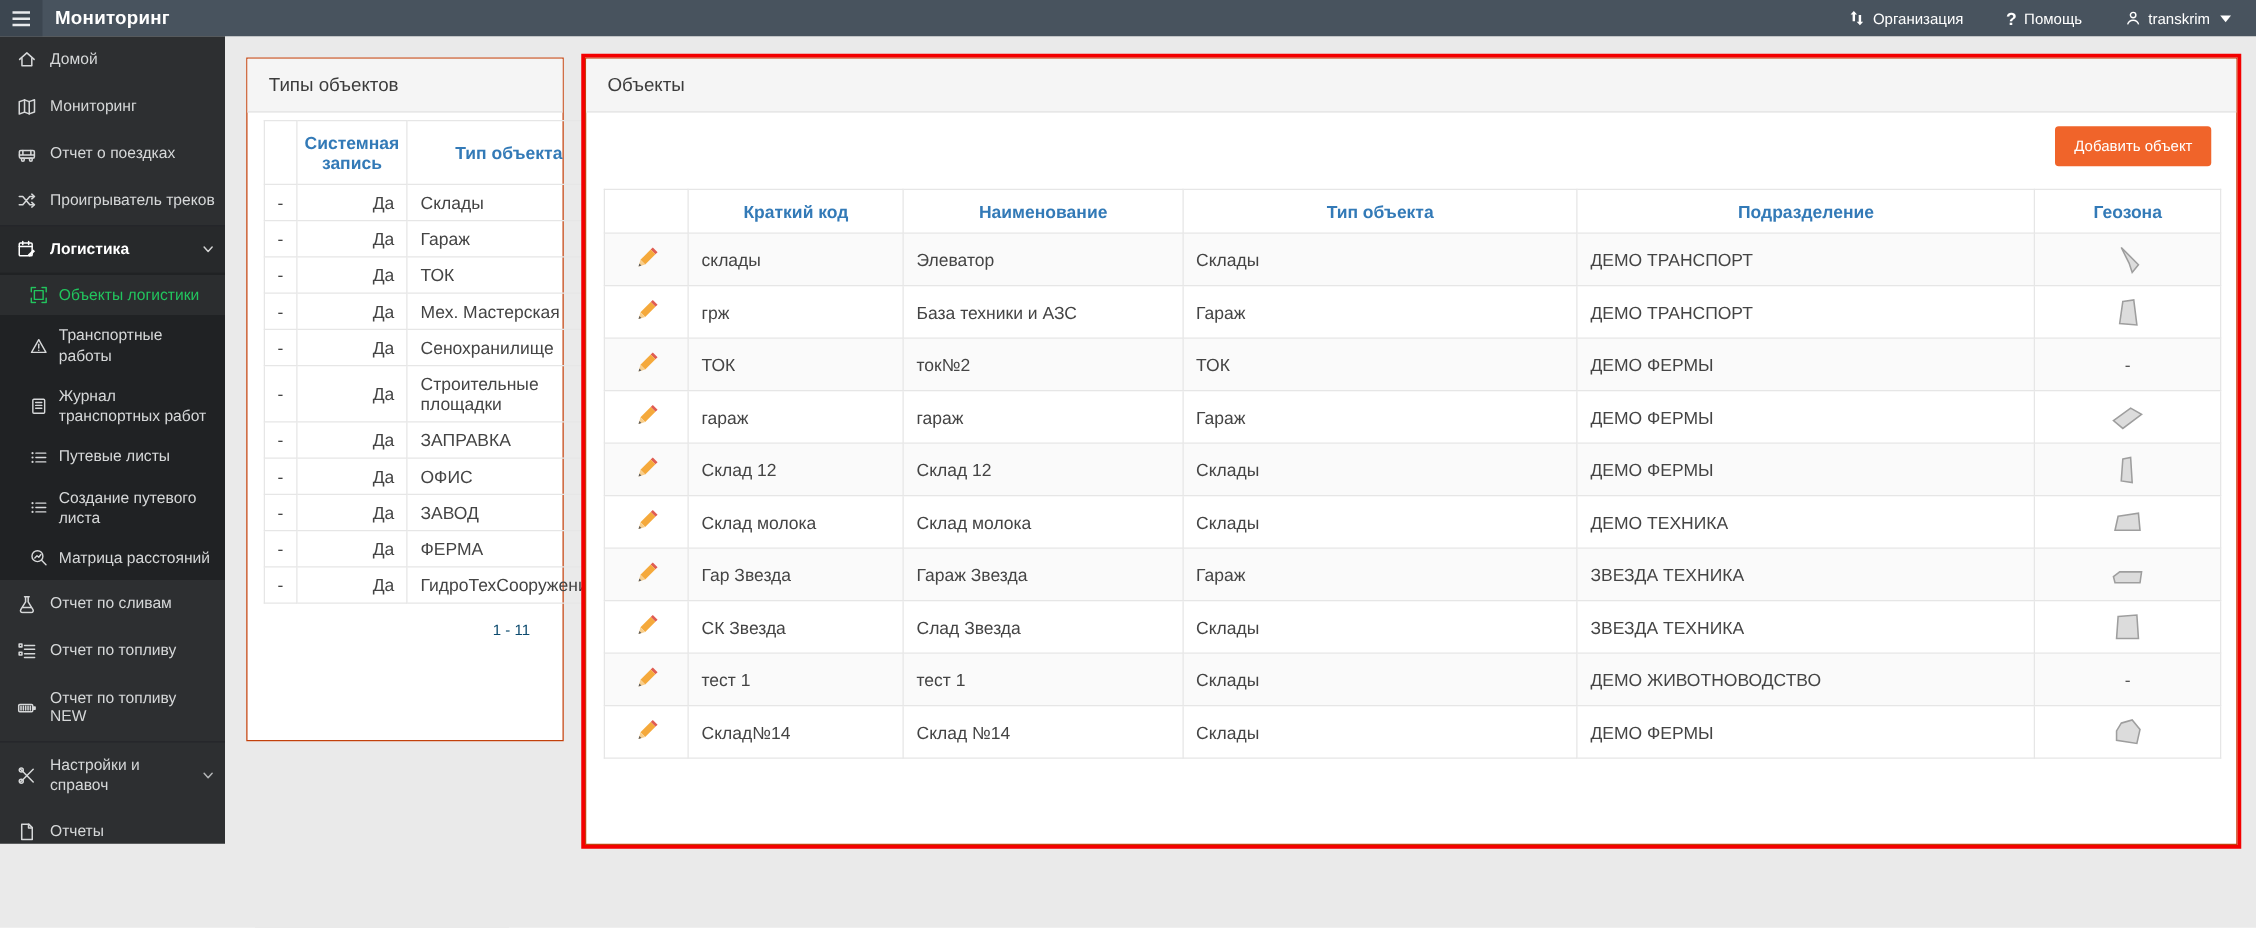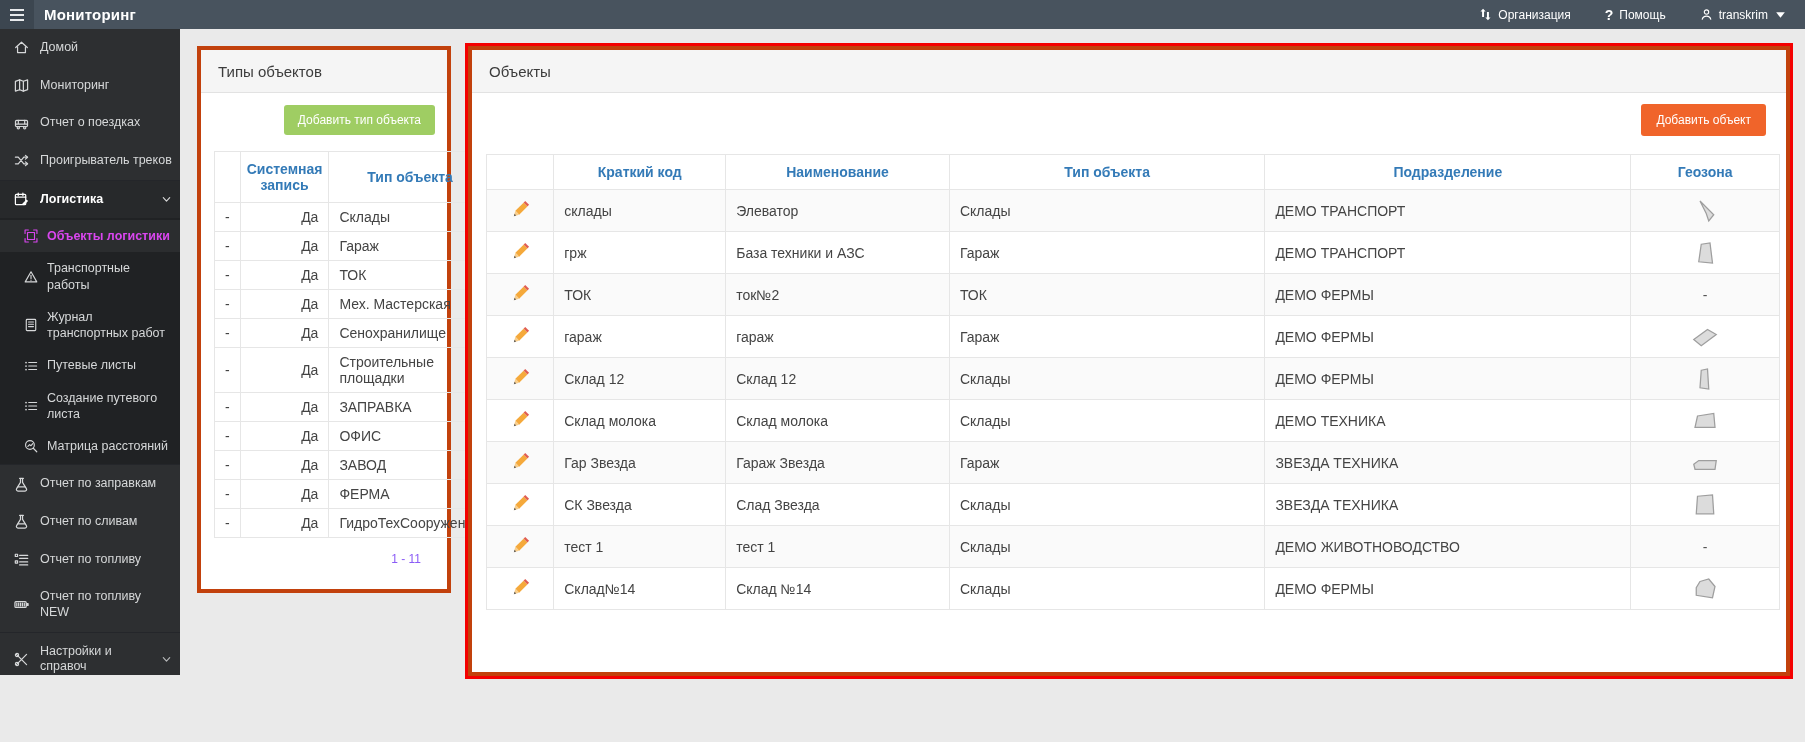--- a/index.html
+++ b/index.html
@@ -16,30 +16,30 @@
   .topbar-item svg { width:13px; height:13px; }
   .qmark { font-size:14px; font-weight:bold; }
 
   
   .sidebar { position:absolute; left:0; top:29px; width:180px; height:646px; background:#2d2f31; color:#d6d8d9; font-size:12.5px; overflow:hidden; }
   .side-item { display:flex; align-items:center; gap:11px; padding:11px 8px 11px 14px; cursor:pointer; line-height:1.25; }
   .side-item.section { border-top:1px solid #24262a; }
   .side-item.parent { background:#27292b; font-weight:bold; color:#fff; }
   .submenu { background:#202224; padding:2px 0; }
   .side-sub { display:flex; align-items:center; gap:9px; padding:8px 6px 8px 24px; cursor:pointer; line-height:1.3; }
-  .side-sub.active { background:#2b2d2f; color:#d946ef; font-weight:bold; }
+  .side-sub.active { background:#2b2d2f; color:#22c55e; font-weight:normal; }
   .side-item .icon, .side-sub .icon { flex:0 0 auto; display:flex; }
   .side-item svg, .side-sub svg { width:15px; height:15px; }
   .side-sub svg { width:14px; height:14px; }
   .side-label { flex:1 1 auto; }
   .chev { margin-left:auto; display:flex; opacity:.8; }
   .chev svg { width:11px; height:11px; }
 
   
-  .panel { position:absolute; background:#fff; border:4px solid #c2410c; }
+  .panel { position:absolute; background:#fff; border:1px solid #c2410c; }
   .panel-head { height:43px; background:#f5f5f5; border-bottom:1px solid #e2e2e2; display:flex; align-items:center; padding:0 17px; font-size:15px; color:#3c3c3c; }
   .left-panel  { left:197px; top:46px; width:254px; height:547px; }
   .main-panel  { left:468px; top:46px; width:1322px; height:630px; outline:3px solid #f40000; outline-offset:0px; }
 
   .btn { display:inline-flex; align-items:center; justify-content:center; border:none; border-radius:3px; color:#fff; font-size:12px; cursor:pointer; font-family:inherit; }
   .btn-green { background:#9fcd63; height:30px; padding:0 14px; }
   .btn-orange { background:#f0642a; height:32px; padding:0 15px;text-align:right; }
   .toolbar { display:flex; justify-content:flex-end; padding:12px 12px 10px 12px; }
   .toolbar.main { padding:11px 20px 10px 12px; }
 
@@ -55,21 +55,21 @@
   .main-table { margin:8px 14px 0 14px; width:1294px; border:1px solid #e0e0e0; table-layout:fixed; }
   .main-table th, .main-table td { border:1px solid #e6e6e6; }
   .main-table td { height:42px; }
   .main-table tbody tr:nth-child(odd) { background:#fafafa; }
   .edit-cell { text-align:center; }
   .edit-btn { display:inline-flex; cursor:pointer; }
   .edit-btn svg { width:19px; height:19px; }
   .geo-cell { text-align:center; color:#555; }
   .geo-cell svg { width:30px; height:26px; vertical-align:middle; }
 
-  .pager { text-align:right; font-size:12px; color:#8b5cf6; padding:14px 26px 0 0; }
+  .pager { text-align:right; font-size:12px; color:#0c4a6e; padding:14px 26px 0 0; }
 </style>
 </head>
 <body>
 
 <div class="topbar">
   <div class="burger">
     <svg viewBox="0 0 16 14">
         <g stroke="#e8eaec" stroke-width="2">
           <line x1="1" y1="2" x2="15" y2="2"></line>
           <line x1="1" y1="7" x2="15" y2="7"></line>
@@ -218,29 +218,20 @@
         <span class="icon">
           <svg viewBox="0 0 16 16" fill="none" stroke="currentColor" stroke-width="1.3" stroke-linecap="round" stroke-linejoin="round">
             <circle cx="6.8" cy="6.8" r="5"></circle>
             <path d="M10.6 10.6 14.6 14.6"></path>
             <path d="M4.4 8.4l2-2 1.6 1.3 2-2.4"></path>
           </svg>
         </span>
         <span class="side-label">Матрица расстояний</span>
       </div>
     </div>
-    <div class="side-item section">
-      <span class="icon">
-        <svg viewBox="0 0 16 16" fill="none" stroke="currentColor" stroke-width="1.3" stroke-linecap="round" stroke-linejoin="round">
-          <path d="M6 1.5h4M6.9 1.5v4.3L2.8 12.4A1.7 1.7 0 0 0 4.3 15h7.4a1.7 1.7 0 0 0 1.5-2.6L9.1 5.8V1.5"></path>
-          <path d="M4.6 10.6h6.8"></path>
-        </svg>
-      </span>
-      <span class="side-label">Отчет по заправкам</span>
-    </div>
     <div class="side-item">
       <span class="icon">
         <svg viewBox="0 0 16 16" fill="none" stroke="currentColor" stroke-width="1.3" stroke-linecap="round" stroke-linejoin="round">
           <path d="M6 1.5h4M6.9 1.5v4.3L2.8 12.4A1.7 1.7 0 0 0 4.3 15h7.4a1.7 1.7 0 0 0 1.5-2.6L9.1 5.8V1.5"></path>
           <path d="M4.6 10.6h6.8"></path>
         </svg>
       </span>
       <span class="side-label">Отчет по сливам</span>
     </div>
     <div class="side-item">
@@ -284,23 +275,20 @@
           <path d="M3.6 1.4h6l3 3v10.2H3.6z"></path>
           <path d="M9.4 1.4v3.2h3.2"></path>
         </svg>
       </span>
       <span class="side-label">Отчеты</span>
     </div>
   </div>
 
 <div class="panel left-panel">
   <div class="panel-head">Типы объектов</div>
-  <div class="toolbar">
-    <button class="btn btn-green">Добавить тип объекта</button>
-  </div>
   <table class="left-table">
     <thead>
         <tr id="left-head">
           <th></th>
           <th>Системная запись</th>
           <th>Тип объекта</th>
         </tr>
       </thead>
     <tbody id="left-body">
         <tr>

